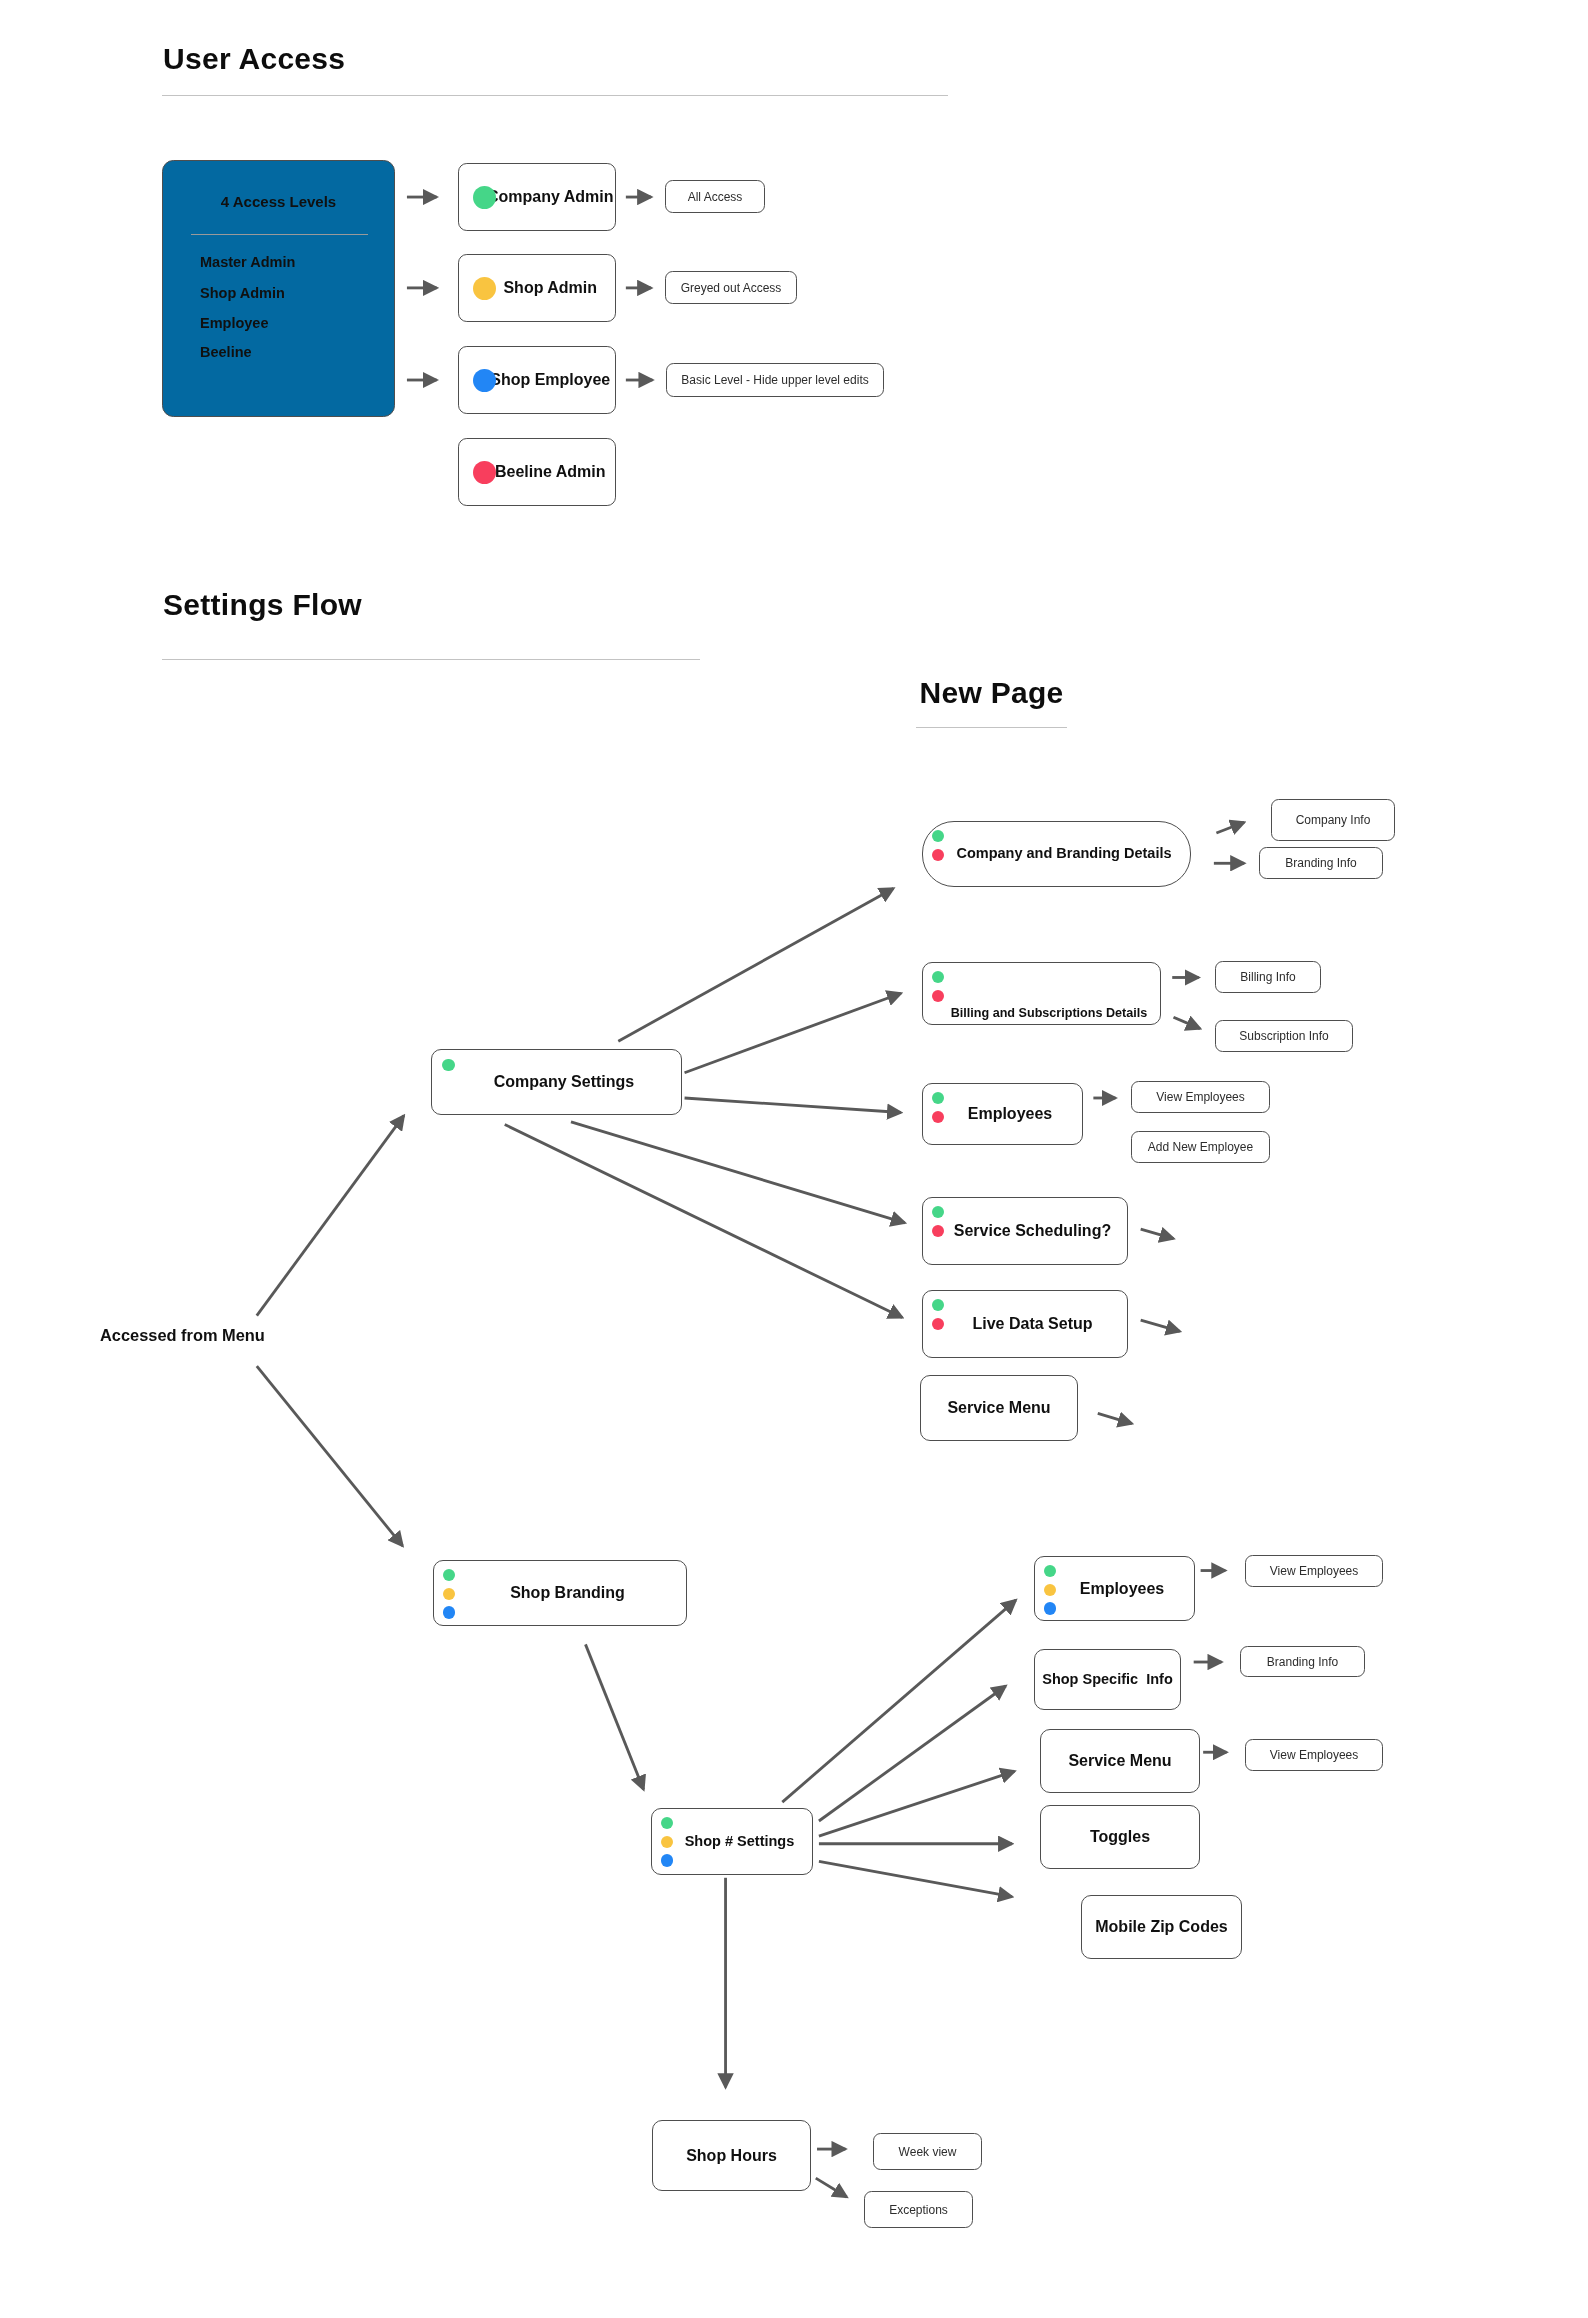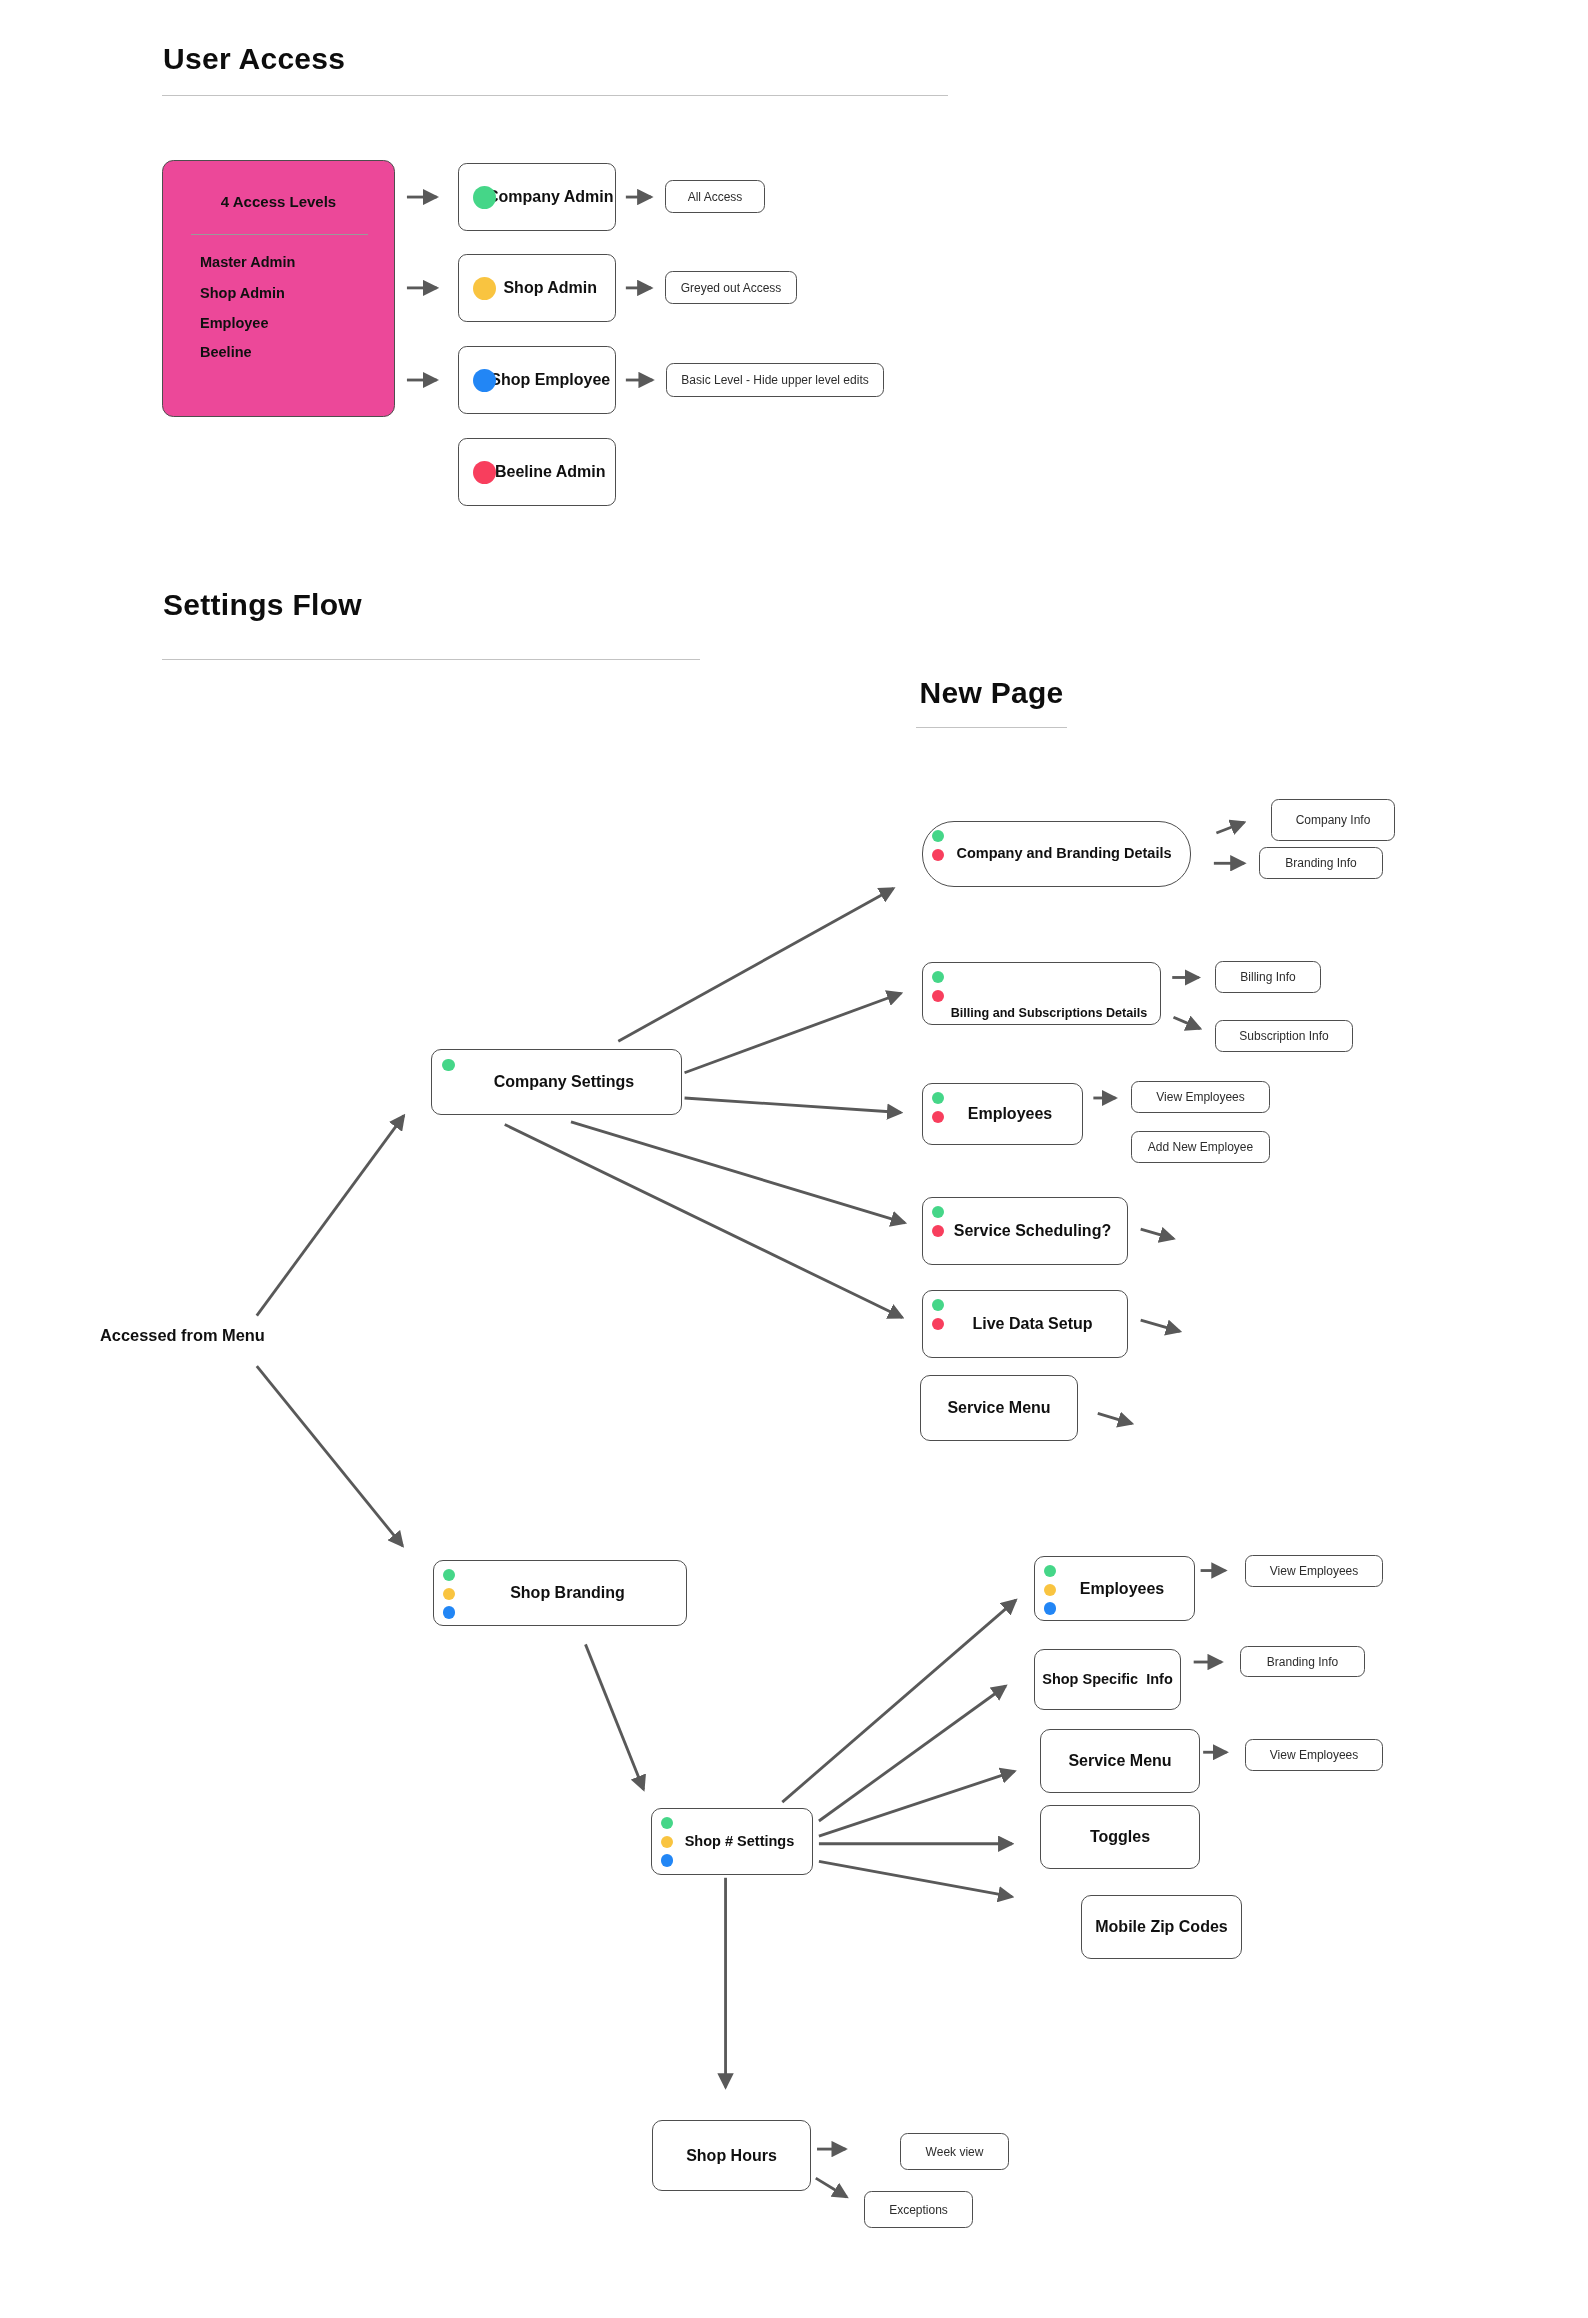--- a/index.html
+++ b/index.html
@@ -12,21 +12,21 @@
   .node .lbl{width:100%;text-align:center;font-weight:700;font-size:16px;color:#101010;white-space:pre-wrap;line-height:1.1;}
   .node.dotted .lbl{padding-left:15px;}
   .node.role{border-radius:8.8px;}
   .node.role .lbl{padding-left:26.5px;font-size:16px;}
   .fs20{font-size:12.6px !important;margin-top:40px;}
   .fs23{font-size:14.5px !important;}
   .note{position:absolute;background:#fff;border:1.3px solid #4e4e4e;border-radius:7.6px;display:flex;align-items:center;justify-content:center;box-sizing:border-box;}
   .note span{font-size:12px;color:#2d2d2d;text-align:center;white-space:nowrap;}
   .dot{position:absolute;width:12.6px;height:12.6px;border-radius:50%;left:8.8px;}
   .dot.big{width:23px;height:23px;left:14px;top:50%;margin-top:-11.4px;}
-  .panel{position:absolute;background:#ec4899;border:1.3px solid #4e4e4e;border-radius:11.4px;box-sizing:border-box;}
+  .panel{position:absolute;background:#0369a1;border:1.3px solid #4e4e4e;border-radius:11.4px;box-sizing:border-box;}
   .panel-heading{position:absolute;width:100%;text-align:center;font-size:15px;font-weight:700;color:#101010;}
   .panel-divider{position:absolute;height:0.9px;background:#9a9a9a;}
   .panel-item{position:absolute;font-size:14.5px;font-weight:700;color:#101010;white-space:nowrap;}
   .free-label{position:absolute;font-size:16.4px;font-weight:700;color:#101010;text-align:center;white-space:nowrap;}
 </style>
 </head>
 <body>
 
 <div id="canvas">
 
@@ -222,21 +222,21 @@
   </div>
 
   <div class="node" style="left:1040px;top:1805px;width:160px;height:64px;">
     <span class="lbl">Toggles</span>
   </div>
 
   <div class="node" style="left:1037px;top:1895px;width:161px;height:64px;margin-left:44px;">
     <span class="lbl">Mobile Zip Codes</span>
   </div>
 
-  <div class="note" style="left:900px;top:2133px;width:109px;height:37px;">
+  <div class="note" style="left:873px;top:2133px;width:109px;height:37px;">
     <span>Week view</span>
   </div>
   <div class="note" style="left:864px;top:2191px;width:109px;height:37px;">
     <span>Exceptions</span>
   </div>
 
 </div>
 
 
 </body></html>

